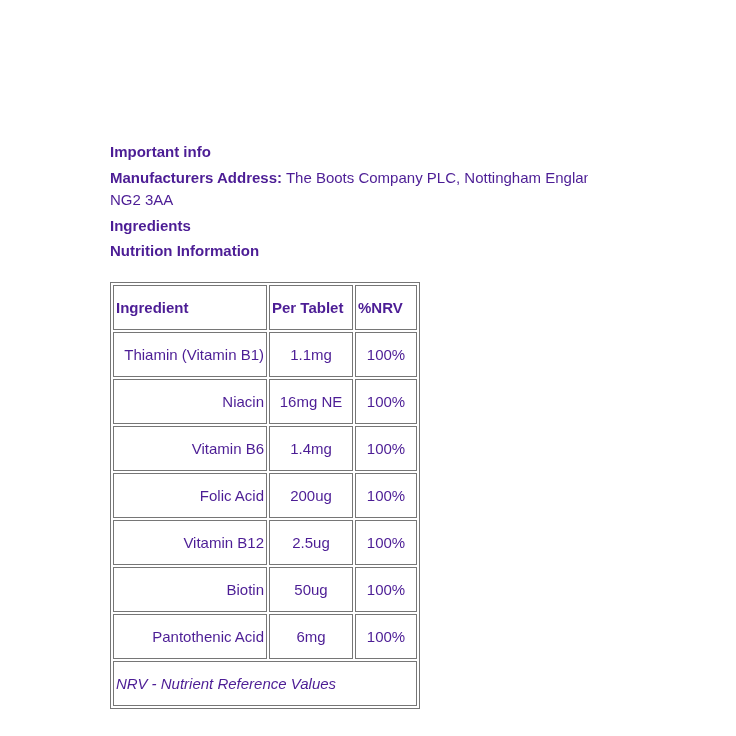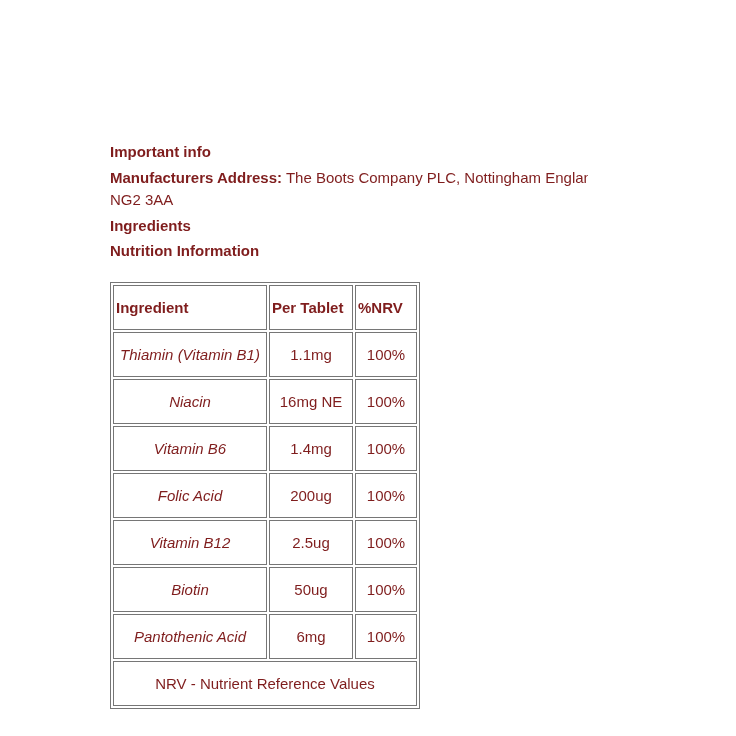--- a/index.html
+++ b/index.html
@@ -7,21 +7,21 @@
     padding: 0;
     background: #ffffff;
   }
   .page {
     position: relative;
     width: 588px;
     height: 736px;
     background: #ffffff;
     overflow: hidden;
     font-family: "Liberation Sans", sans-serif;
-    color: #7f1d1d;
+    color: #4c1d95;
   }
   .content {
     position: absolute;
     left: 110px;
     top: 141px;
     width: 523px;
     font-size: 15px;
     line-height: 22.5px;
   }
   .section-heading {
@@ -55,23 +55,23 @@
     height: 19px;
     padding: 12px 2px;
     overflow: hidden;
     white-space: nowrap;
     vertical-align: middle;
   }
   table.nutrition-table th { font-weight: bold; text-align: left; }
   table.nutrition-table th.col-ingredient { text-align: left; width: 148px; }
   table.nutrition-table th.col-per-tablet { width: 78px; }
   table.nutrition-table th.col-nrv { width: 56px; }
-  table.nutrition-table td.cell-ingredient { text-align: center; font-style: italic; }
+  table.nutrition-table td.cell-ingredient { text-align: right; }
   table.nutrition-table td.cell-value { text-align: center; }
-  table.nutrition-table td.footer-cell { text-align: center; }
+  table.nutrition-table td.footer-cell { text-align: left; font-style: italic; }
 </style>
 </head>
 <body>
 
 <div class="page">
   <div class="content">
 
     <div class="section-heading">Important info</div>
 
     <p class="para"><span class="label">Manufacturers Address:</span> <span>The Boots Company PLC, Nottingham England, NG2 3AA</span></p>

